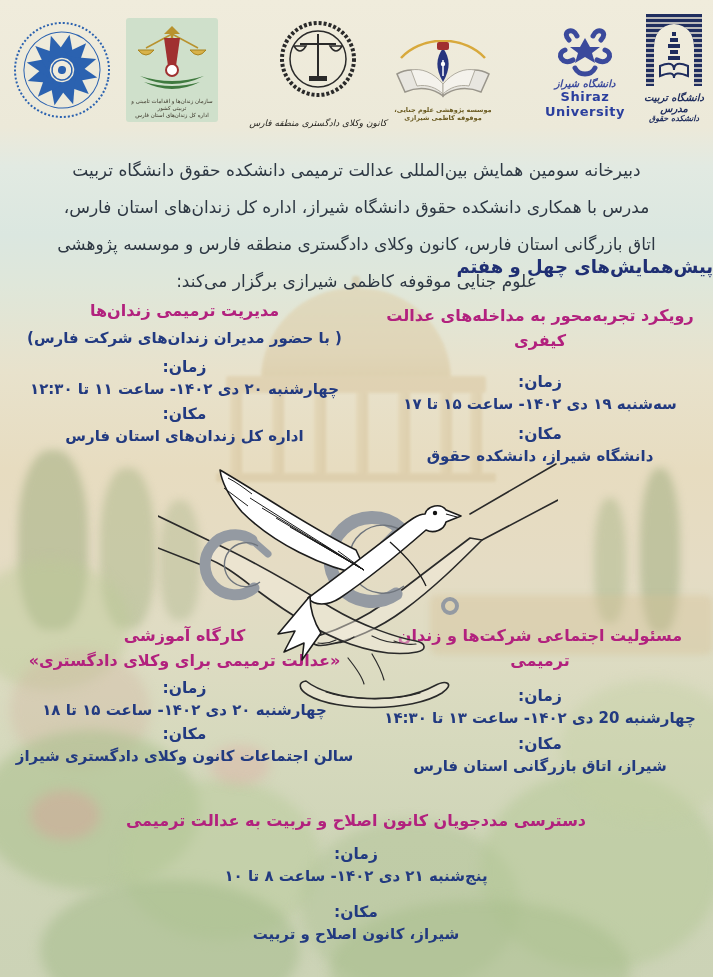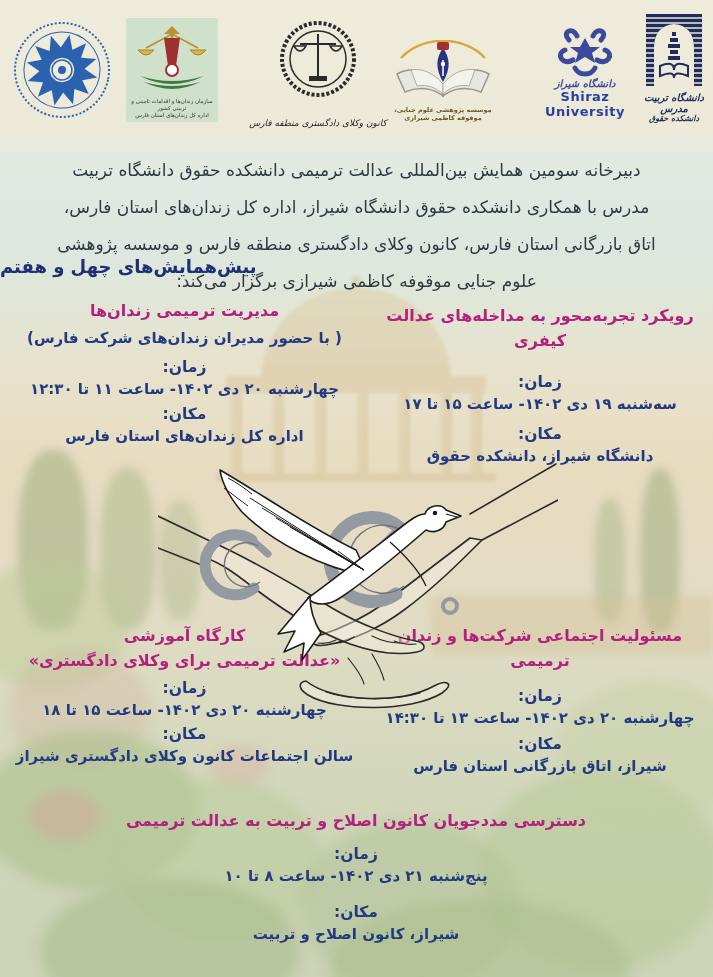--- a/index.html
+++ b/index.html
@@ -29,21 +29,21 @@
   .logos { position:absolute; left:0; top:0; width:713px; height:148px; }
   .logo { position:absolute; text-align:center; }
   .logo-caption { color:#2e2a22; }
 
   .intro {
     position:absolute; left:48px; top:152px; width:617px;
     text-align:center; font-size:17px; line-height:37px; font-weight:500;
     color:#2e3843;
   }
   .pre-heading {
-    position:absolute; left:0; top:256px; width:713px; text-align:left;
+    position:absolute; left:0; top:256px; width:713px; text-align:right;
     font-size:18px; font-weight:bold; color:#1f2f73; letter-spacing:-.2px;
   }
 
   .session { position:absolute; text-align:center; }
   .session h2 { font-size:16px; font-weight:bold; color:#b2217e; line-height:25px; }
   .session .sub { font-size:15px; font-weight:bold; color:#223a80; margin-top:6px; }
   .session .lbl { font-size:15.5px; font-weight:bold; color:#223a80; }
   .session .val { font-size:15px; font-weight:bold; color:#223a80; margin-top:4px; }
   .s-a { left:375px; top:303px; width:330px; }
   .s-a .lbl.t { margin-top:20px; } .s-a .lbl.p { margin-top:12px; }
@@ -253,21 +253,21 @@
     <h2>«عدالت ترمیمی برای وکلای دادگستری»</h2>
     <div class="lbl t">زمان:</div>
     <div class="val">چهارشنبه ۲۰ دی ۱۴۰۲- ساعت ۱۵ تا ۱۸</div>
     <div class="lbl p">مکان:</div>
     <div class="val">سالن اجتماعات کانون وکلای دادگستری شیراز</div>
   </section>
 
   <section class="session s-d">
     <h2>مسئولیت اجتماعی شرکت‌ها و زندان ترمیمی</h2>
     <div class="lbl t">زمان:</div>
-    <div class="val">چهارشنبه ۲۰ دی ۱۴۰۲- ساعت ۱۳ تا ۱۴:۳۰</div>
+    <div class="val">چهارشنبه 20 دی ۱۴۰۲- ساعت ۱۳ تا ۱۴:۳۰</div>
     <div class="lbl p">مکان:</div>
     <div class="val">شیراز، اتاق بازرگانی استان فارس</div>
   </section>
 
   <section class="session s-e">
     <h2>دسترسی مددجویان کانون اصلاح و تربیت به عدالت ترمیمی</h2>
     <div class="lbl t">زمان:</div>
     <div class="val">پنج‌شنبه ۲۱ دی ۱۴۰۲- ساعت ۸ تا ۱۰</div>
     <div class="lbl p">مکان:</div>
     <div class="val">شیراز، کانون اصلاح و تربیت</div>

